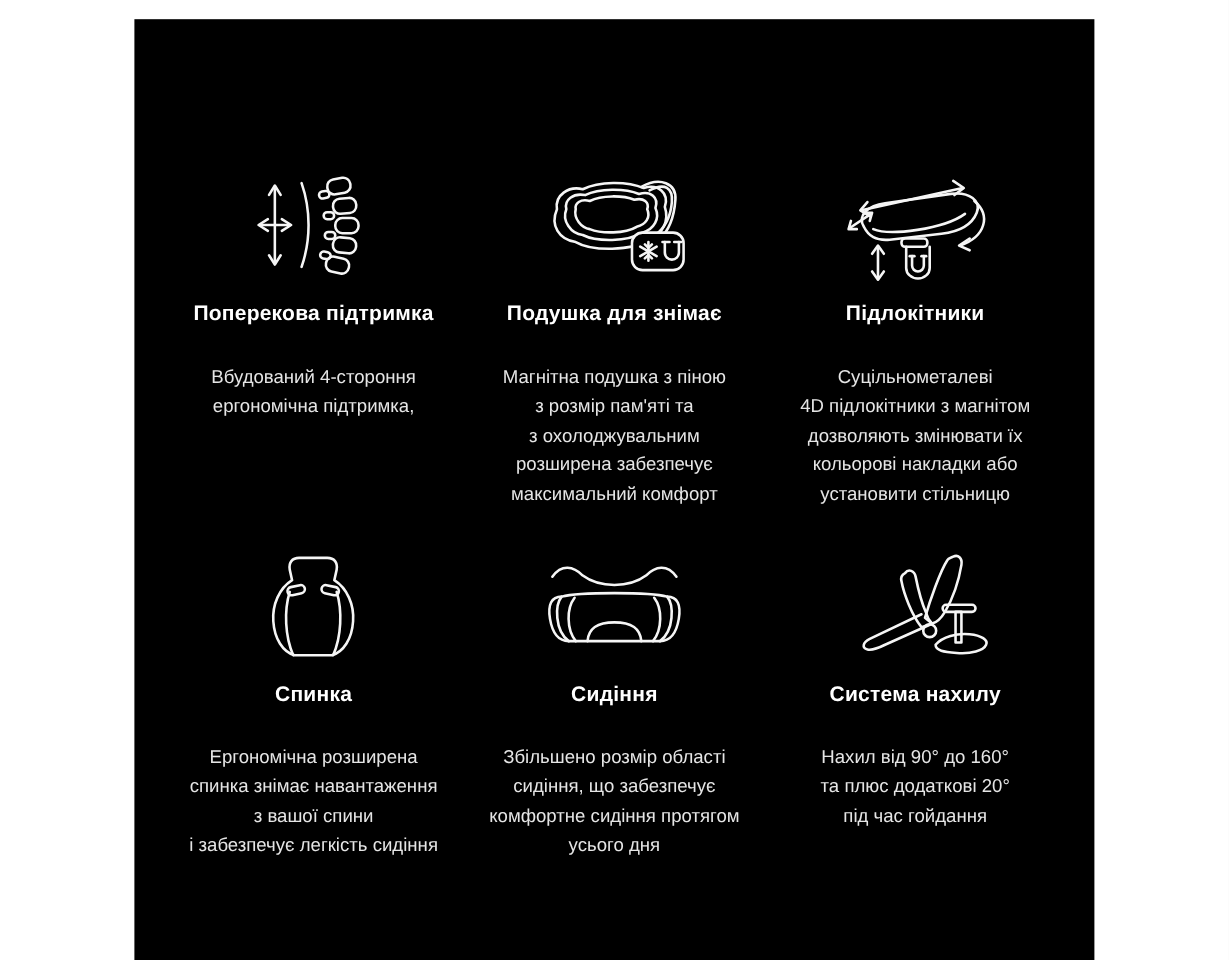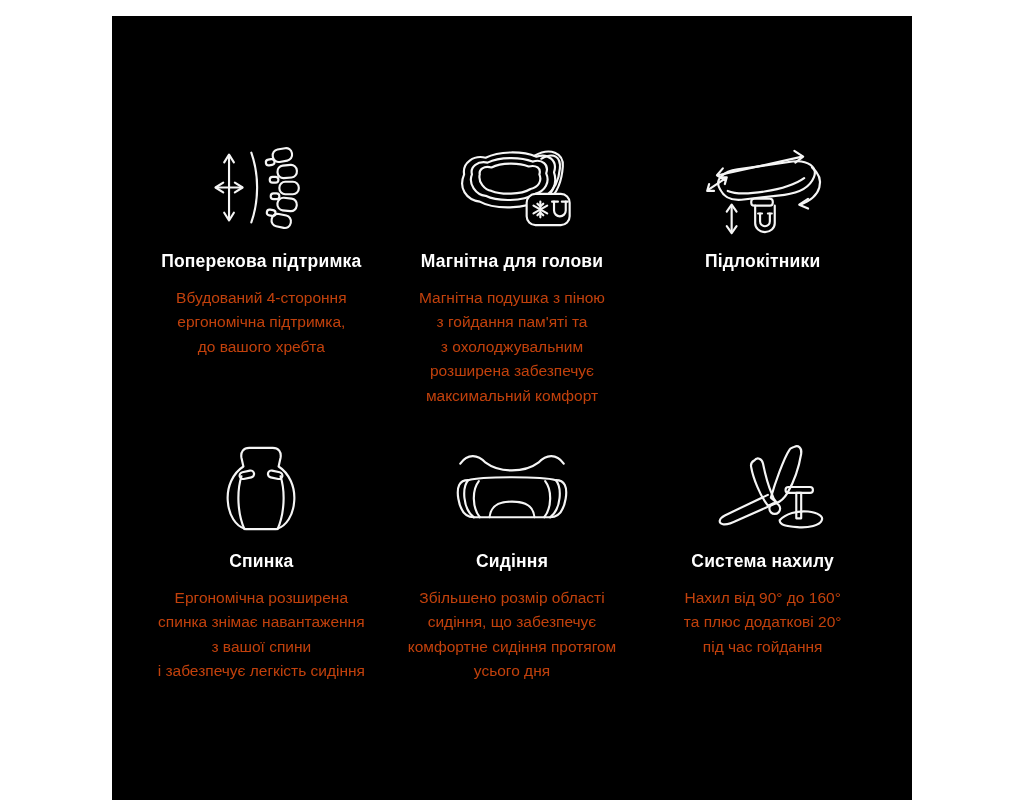--- a/index.html
+++ b/index.html
@@ -5,21 +5,21 @@
   * { margin:0; padding:0; box-sizing:border-box; }
   html,body { background:#ffffff; }
   .page { position:relative; width:1024px; height:800px; background:#ffffff; overflow:hidden;
           font-family:"Liberation Sans", sans-serif; }
   .panel { position:absolute; left:112px; top:16px; width:800px; height:800px; background:#000000; }
   .grid { display:grid; grid-template-columns:repeat(3,1fr); padding:126px 24px 0; row-gap:34px; }
   .cell { display:flex; flex-direction:column; align-items:center; text-align:center; }
   .icon-box { height:92px; display:flex; align-items:center; justify-content:center; }
   .icon-box svg { stroke:#f5f5f5; fill:none; stroke-width:2.2; stroke-linecap:round; stroke-linejoin:round; }
   .ftitle { margin-top:16px; font-weight:700; font-size:17.5px; line-height:1.3; color:#ffffff; letter-spacing:.2px; }
-  .fdesc { margin-top:13px; font-size:15.5px; line-height:1.58; color:#c2410c; }
+  .fdesc { margin-top:30px; font-size:15.5px; line-height:1.58; color:#e5e5e5; }
 </style>
 </head>
 <body>
 
 <div class="page">
   <div class="panel">
     <div class="grid">
 
       <div class="cell">
         <div class="icon-box">
@@ -39,21 +39,20 @@
             <rect x="55" y="18" width="9" height="6" rx="3" transform="rotate(-10 59 21)"></rect>
             <rect x="59" y="36" width="9" height="6" rx="3"></rect>
             <rect x="60" y="53" width="9" height="6" rx="3"></rect>
             <rect x="56" y="70" width="9" height="6" rx="3" transform="rotate(10 60 73)"></rect>
           </svg>
         </div>
         <h3 class="ftitle">Поперекова підтримка</h3>
         <div class="fdesc">
           <div>Вбудований 4-стороння</div>
           <div>ергономічна підтримка,</div>
-          <div>до вашого хребта</div>
         </div>
       </div>
 
       <div class="cell">
         <div class="icon-box">
           <svg width="128" height="86" viewBox="0 0 130 88">
             <path d="M88,11 C104,2 118,8 117,22 C116,36 112,48 103,56"></path>
             <path d="M95,14 C108,7 115,12 114,24 C113,36 108,46 100,52"></path>
             <path d="M16,30 C14,18 26,10 38,13 C52,6 76,6 90,12 C102,8 112,16 108,28 C112,40 106,52 94,56 C80,66 46,66 32,58 C18,56 10,44 16,30 Z"></path>
             <path d="M24,30 C22,22 30,16 40,18 C52,12 74,12 86,17 C96,14 103,20 100,29 C104,38 99,47 89,50 C76,58 50,58 38,52 C28,51 20,40 24,30 Z"></path>
@@ -62,24 +61,24 @@
             <line x1="94" y1="58" x2="94" y2="74"></line>
             <line x1="87" y1="62" x2="101" y2="70"></line>
             <line x1="87" y1="70" x2="101" y2="62"></line>
             <polyline points="91,60 94,63 97,60"></polyline>
             <polyline points="91,72 94,69 97,72"></polyline>
             <path d="M108,58 V67 A6,6 0 0 0 120,67 V58"></path>
             <line x1="106" y1="58" x2="112" y2="58"></line>
             <line x1="116" y1="58" x2="122" y2="58"></line>
           </svg>
         </div>
-        <h3 class="ftitle">Магнітна для голови</h3>
+        <h3 class="ftitle">Подушка для знімає</h3>
         <div class="fdesc">
           <div>Магнітна подушка з піною</div>
-          <div>з гойдання пам'яті та</div>
+          <div>з розмір пам'яті та</div>
           <div>з охолоджувальним</div>
           <div>розширена забезпечує</div>
           <div>максимальний комфорт</div>
         </div>
       </div>
 
       <div class="cell">
         <div class="icon-box">
           <svg width="126" height="96" viewBox="0 0 128 98">
             <line x1="8" y1="51" x2="26" y2="39"></line>
@@ -96,20 +95,27 @@
             <polyline points="27,73 32,66 37,73"></polyline>
               <polyline points="27,88 32,95 37,88"></polyline>
             <rect x="52" y="60" width="22" height="7" rx="3"></rect>
             <path d="M56,67 V85 A10,9 0 0 0 76,85 V67"></path>
             <path d="M61,75 V83 A5,5 0 0 0 71,83 V75"></path>
             <line x1="59" y1="75" x2="63" y2="75"></line>
             <line x1="69" y1="75" x2="73" y2="75"></line>
           </svg>
         </div>
         <h3 class="ftitle">Підлокітники</h3>
+        <div class="fdesc">
+          <div>Суцільнометалеві</div>
+          <div>4D підлокітники з магнітом</div>
+          <div>дозволяють змінювати їх</div>
+          <div>кольорові накладки або</div>
+          <div>установити стільницю</div>
+        </div>
       </div>
 
       <div class="cell">
         <div class="icon-box">
           <svg width="88" height="90" viewBox="0 0 90 92">
             <path d="M33,5 H57 C63,5 66,9 65,15 L63,24 C74,31 80,45 79,59 C78,74 71,85 61,88 H29 C19,85 12,74 11,59 C10,45 16,31 27,24 L25,15 C24,9 27,5 33,5 Z"></path>
             <rect x="23" y="29" width="15" height="7" rx="3.5" transform="rotate(-12 30.5 32.5)"></rect>
             <rect x="52" y="29" width="15" height="7" rx="3.5" transform="rotate(12 59.5 32.5)"></rect>
             <path d="M25,34 C20,50 21,72 28,88"></path>
             <path d="M65,34 C70,50 69,72 62,88"></path>

